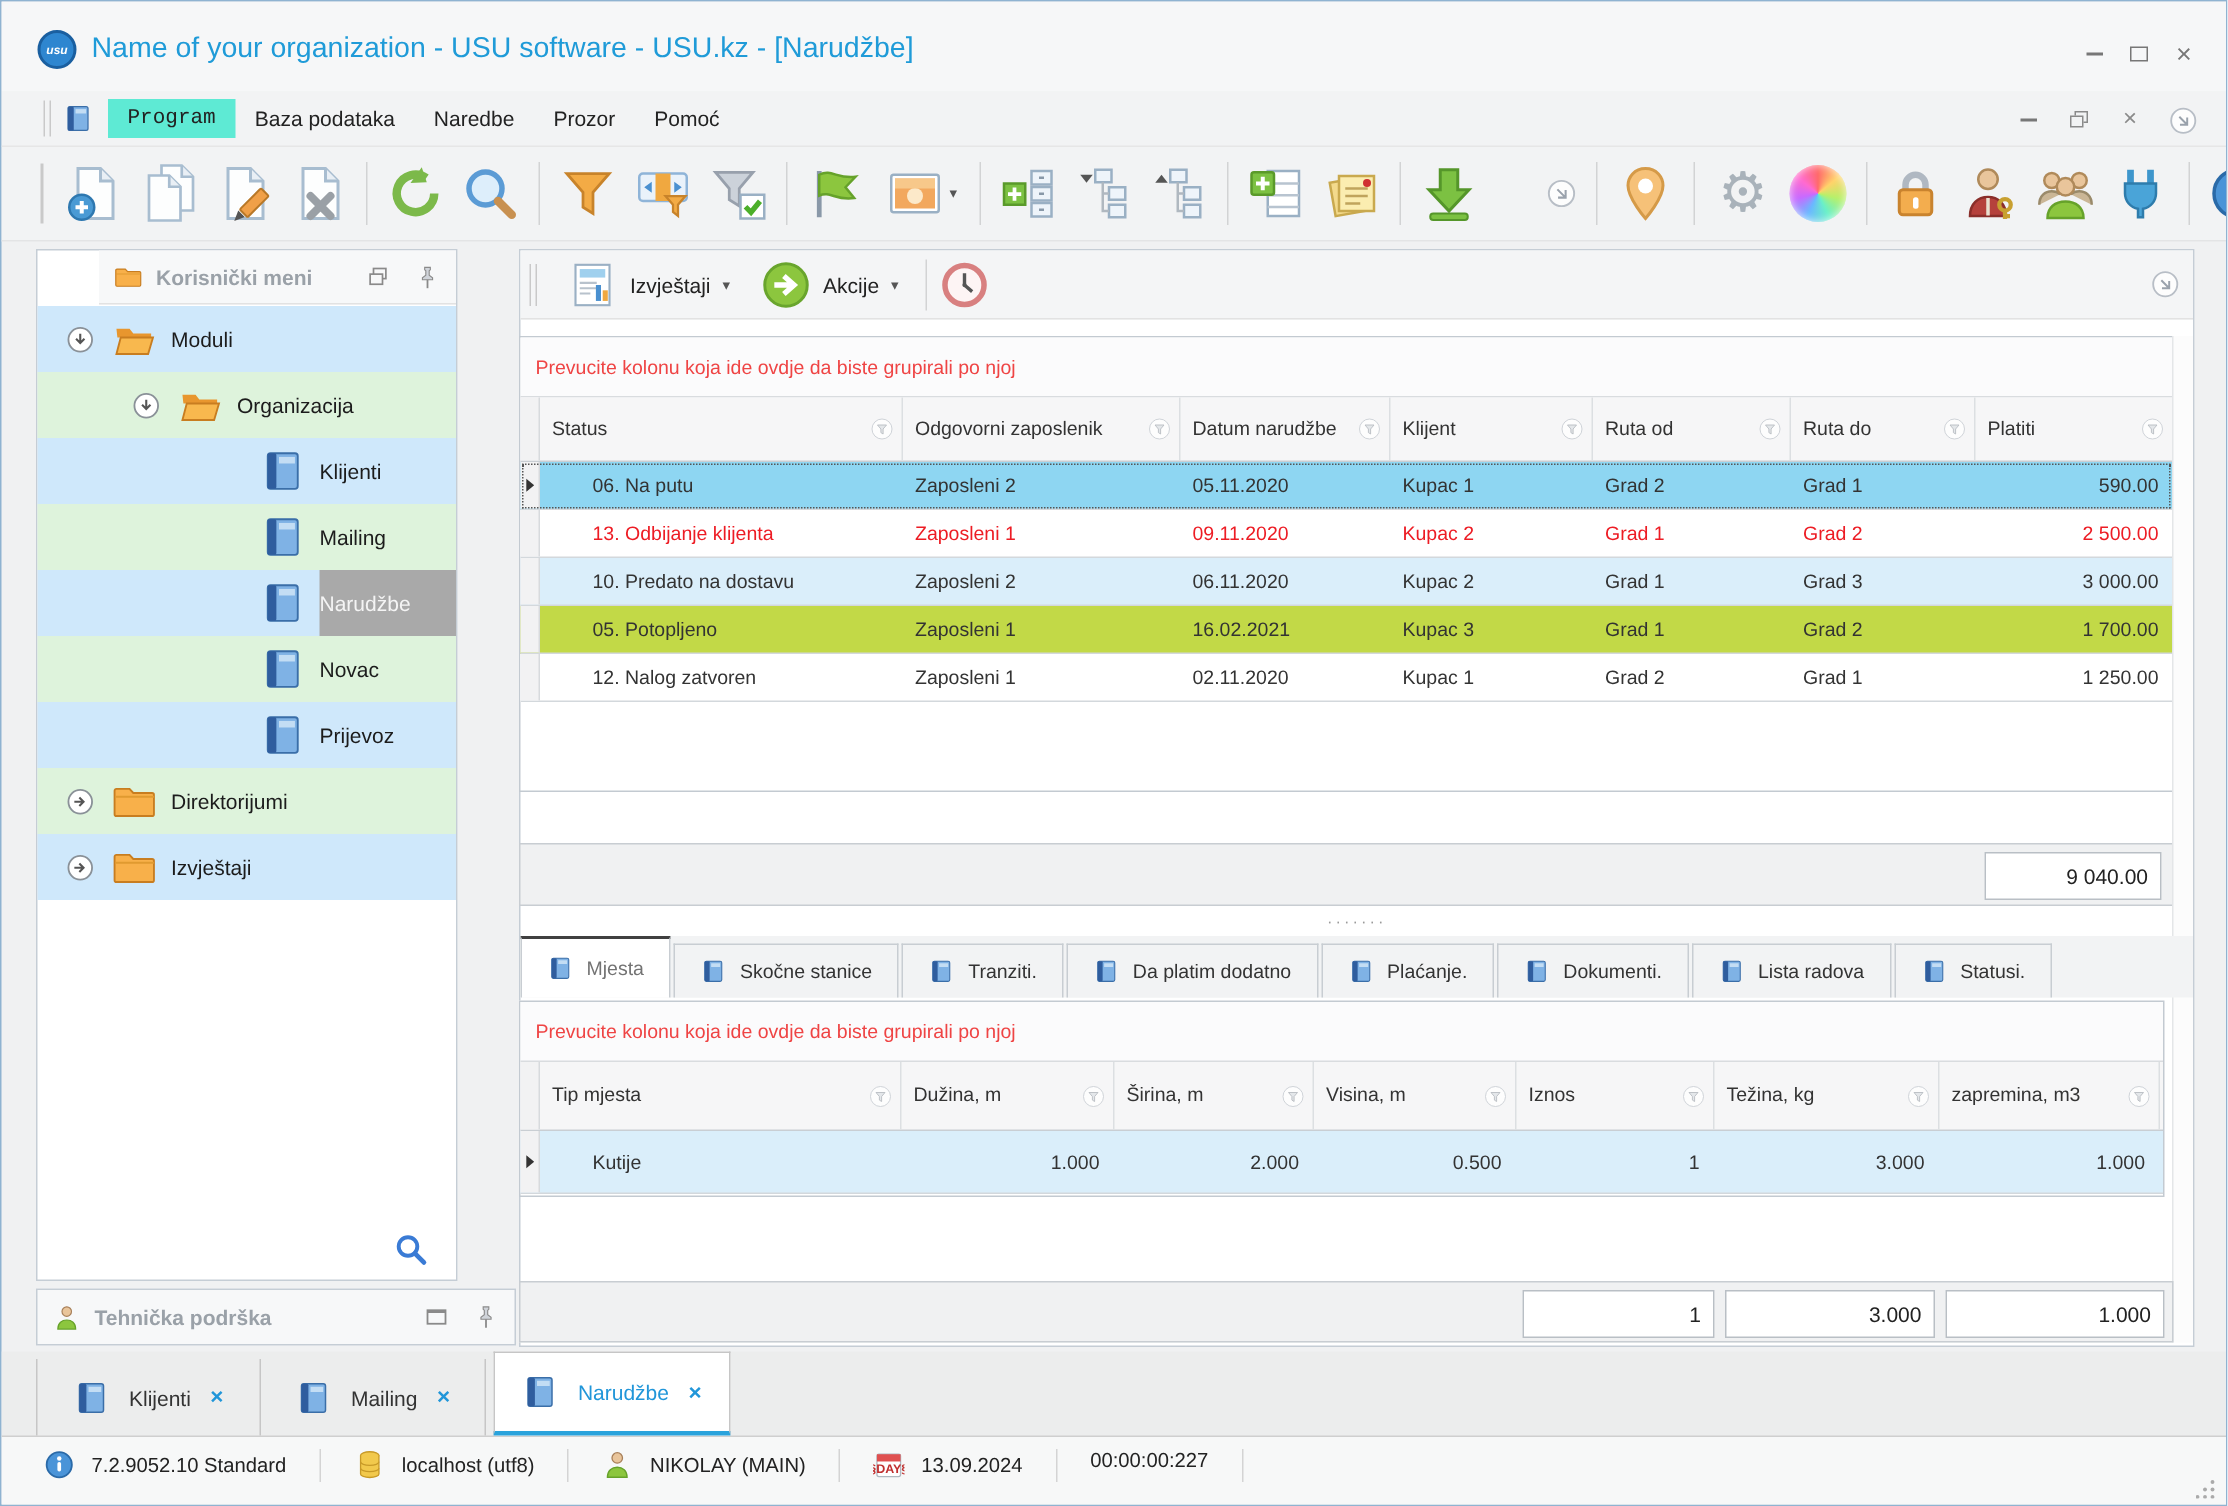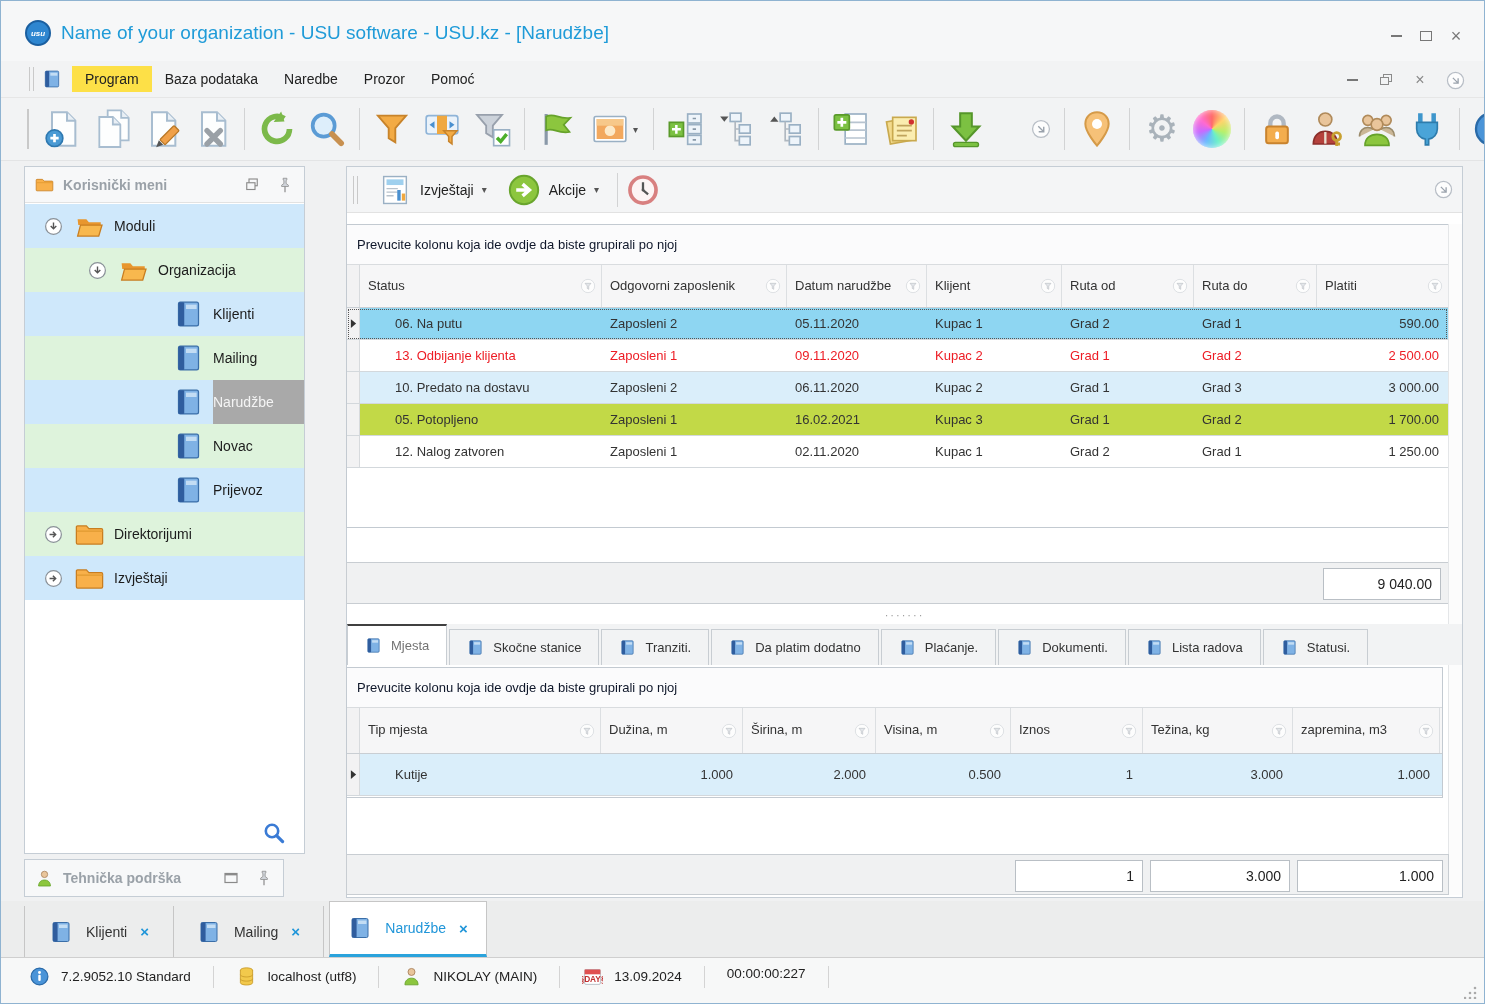--- a/index.html
+++ b/index.html
@@ -13,21 +13,21 @@
   .winbtn{position:absolute;top:24px;width:26px;height:22px;border:none;background:transparent;color:#777;font-size:15px;cursor:default;display:flex;align-items:center;justify-content:center;padding:0;}
   .winbtn .boxglyph{width:12px;height:10px;border:1.5px solid #777;display:inline-block;}
   .winbtn .minglyph{width:11px;height:2px;background:#777;display:inline-block;}
   .btn-min{left:1382px;} .btn-max{left:1412px;} .btn-close{left:1442px;font-size:18px;}
 
   
   .menubar{position:absolute;left:0;top:60px;width:100%;height:37px;background:#f2f3f4;display:flex;align-items:center;border-bottom:1px solid #e6e6e6;}
   .drag-handle{width:5px;height:24px;border-left:1px solid #c9c9c9;border-right:1px solid #c9c9c9;margin-left:28px;margin-right:8px;}
   .menu-book{width:20px;height:20px;margin-right:10px;}
   .menu-item{padding:5px 13px;font-size:14px;color:#222;background:transparent;border:none;cursor:default;}
-  .menu-item.active{background:#fde047;}
+  .menu-item.active{background:#5eead4;font-family:Liberation Mono, monospace;}
   .mdi-controls{position:absolute;right:18px;top:8px;display:flex;align-items:center;gap:16px;}
   .mdi-controls .g{color:#8a8a8a;font-size:15px;display:flex;align-items:center;}
   .mdi-restore{position:relative;width:13px;height:12px;}
   .mdi-restore i{position:absolute;border:1.4px solid #8a8a8a;width:9px;height:8px;display:block;}
   .mdi-restore i:first-child{left:3px;top:0;background:#f2f3f4;}
   .mdi-restore i:last-child{left:0;top:3px;background:#f2f3f4;}
   .circ-arrow{width:21px;height:21px;}
 
   
   .toolbar{position:absolute;left:0;top:97px;width:100%;height:63px;background:#f2f3f4;display:flex;align-items:center;padding-left:26px;border-bottom:1px solid #e3e4e5;}
@@ -35,56 +35,56 @@
   .tb-btn{width:48px;height:50px;border:none;background:transparent;display:flex;align-items:center;justify-content:center;padding:0;cursor:default;position:relative;margin:0 1px;}
   .tb-btn .ico{width:40px;height:40px;display:block;}
   .tb-btn .ico svg{width:100%;height:100%;}
   .tb-btn.small{width:30px;} .tb-btn.small .ico{width:22px;height:22px;}
   .tb-btn.withdd{width:62px;} .tb-btn .dd{font-size:10px;color:#555;margin-left:3px;}
   .tb-sep{width:1px;height:42px;background:#d2d3d4;margin:0 7px;}
   .tb-gap{width:34px;}
   .colorwheel{width:38px;height:38px;border-radius:50%;display:block;background:conic-gradient(#ff6a6a,#ffd36a,#b8f06a,#6af0c8,#6ab8ff,#c86aff,#ff6ad0,#ff6a6a);box-shadow:inset 0 0 6px rgba(255,255,255,.8);}
 
   
-  .sidebar{position:absolute;left:23px;top:165px;width:281px;height:688px;background:#fff;border:1px solid #c5cdd5;}
+  .sidebar{position:absolute;left:23px;top:165px;width:281px;height:688px;background:#fff;border:1px solid #c5cdd5;padding-left:41px;}
   .panel-header{height:36px;background:#f7f8f9;border-bottom:1px solid #e2e2e2;display:flex;align-items:center;padding:0 10px;gap:9px;}
   .panel-header .ph-title{flex:1;color:#9aa1a8;font-weight:bold;font-size:14px;}
   .ph-ico{width:19px;height:19px;} .ph-ico svg{width:100%;height:100%;}
   .ph-btn{width:18px;height:18px;border:none;background:transparent;padding:0;margin-left:6px;cursor:default;}
   .ph-btn svg{width:100%;height:100%;}
   .tree{position:absolute;left:0;top:37px;right:0;}
   .tree-row{height:44px;display:flex;align-items:center;cursor:default;}
   .tree-row.blue{background:#cfe8fb;} .tree-row.green{background:#def3dc;}
   .tr-exp{width:21px;height:21px;flex:none;} .tr-exp svg{width:100%;height:100%;}
   .tr-ico{width:33px;height:30px;flex:none;margin:0 8px 0 9px;} .tr-ico svg{width:100%;height:100%;}
   .tr-label{font-size:14px;color:#1c1c1c;flex:1;align-self:stretch;display:flex;align-items:center;}
   .tree-row.selected .tr-label{background:#a9a9a9;color:#f4f4f4;}
   .sidebar-search{position:absolute;right:18px;bottom:8px;width:24px;height:24px;border:none;background:transparent;padding:0;cursor:default;}
   .sidebar-search svg{width:100%;height:100%;}
-  .support{position:absolute;left:23px;top:858px;width:260px;height:38px;background:#f7f8f9;border:1px solid #c5cdd5;display:flex;align-items:center;padding:0 10px;gap:9px;}
+  .support{position:absolute;left:23px;top:858px;width:320px;height:38px;background:#f7f8f9;border:1px solid #c5cdd5;display:flex;align-items:center;padding:0 10px;gap:9px;}
   .support .ph-title{flex:1;color:#9aa1a8;font-weight:bold;font-size:14px;}
 
   
   .main{position:absolute;left:345px;top:165px;width:1117px;height:732px;background:#fff;border:1px solid #c5cdd5;}
   .actionbar{position:absolute;left:0;top:0;width:100%;height:46px;background:#f4f5f6;border-bottom:1px solid #e2e2e2;display:flex;align-items:center;}
   .ab-handle{width:5px;height:28px;border-left:1px solid #c9c9c9;border-right:1px solid #c9c9c9;margin:0 10px 0 6px;}
   .ab-btn{display:flex;align-items:center;gap:8px;border:none;background:transparent;font-size:14px;color:#222;padding:4px 10px;cursor:default;}
   .ab-btn .ico{width:34px;height:34px;display:block;} .ab-btn .ico svg{width:100%;height:100%;}
   .ab-btn .dd{font-size:10px;color:#555;}
   .ab-sep{width:1px;height:34px;background:#d2d3d4;margin:0 8px;}
   .ab-clock{width:34px;height:34px;border:none;background:transparent;padding:0;cursor:default;}
   .ab-clock svg{width:100%;height:100%;}
   .ab-overflow{position:absolute;right:8px;top:12px;width:21px;height:21px;border:none;background:transparent;padding:0;}
   .ab-overflow svg{width:100%;height:100%;}
 
   
   .grid{position:absolute;background:#fff;border:1px solid #c3cad1;}
   .grid-main{left:-1px;top:57px;width:1103px;height:304px;}
   .grid-places{left:-1px;top:500px;width:1097px;height:131px;}
-  .group-panel{height:40px;display:flex;align-items:center;padding-left:10px;color:#0f172a;font-size:13px;background:#fbfbfc;border-bottom:1px solid #d9dcdf;text-align:center;}
+  .group-panel{height:40px;display:flex;align-items:center;padding-left:10px;color:#ef4444;font-size:13px;background:#fbfbfc;border-bottom:1px solid #d9dcdf;text-align:center;}
   .ghead{display:flex;background:#f6f6f7;border-bottom:1px solid #c9ced3;}
   .grid-main .ghead{height:43px;} .grid-places .ghead{height:46px;}
   .gh-cell{position:relative;display:flex;align-items:center;border-right:1px solid #dcdfe2;padding:2px 26px 2px 8px;font-size:13px;color:#333;line-height:1.15;}
   .gh-filter{position:absolute;right:5px;top:50%;margin-top:-8px;width:16px;height:16px;border:none;background:transparent;padding:0;}
   .gh-filter svg{width:100%;height:100%;}
   .g-ind{width:13px;flex:none;background:#f2f2f3;border-right:1px solid #d7dadd;display:flex;align-items:center;justify-content:center;}
   .g-ind svg{width:7px;height:11px;}
   .grow{display:flex;height:32px;border-bottom:1px solid #d3d8dc;background:#fff;}
   .grid-places .grow{height:42px;}
   .g-cell{display:flex;align-items:center;padding:0 8px;font-size:13px;overflow:hidden;white-space:nowrap;}

